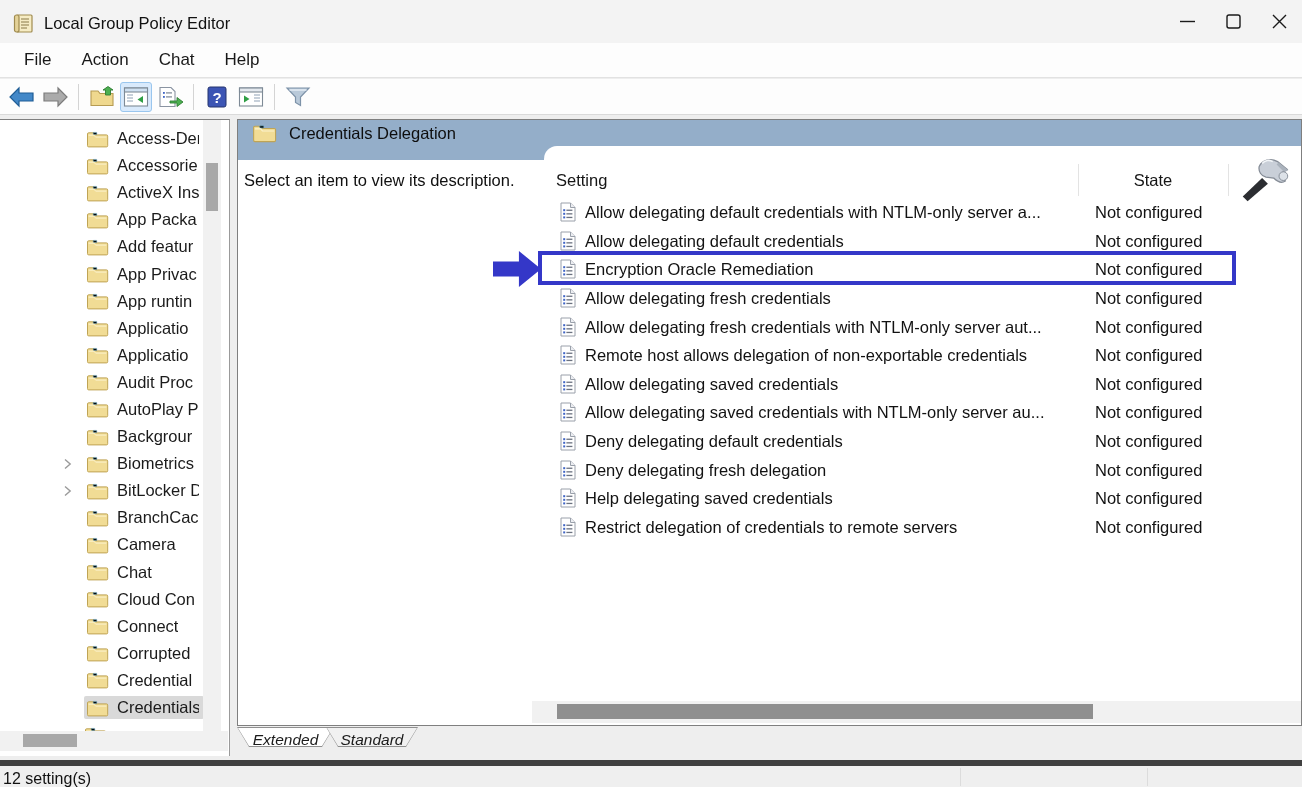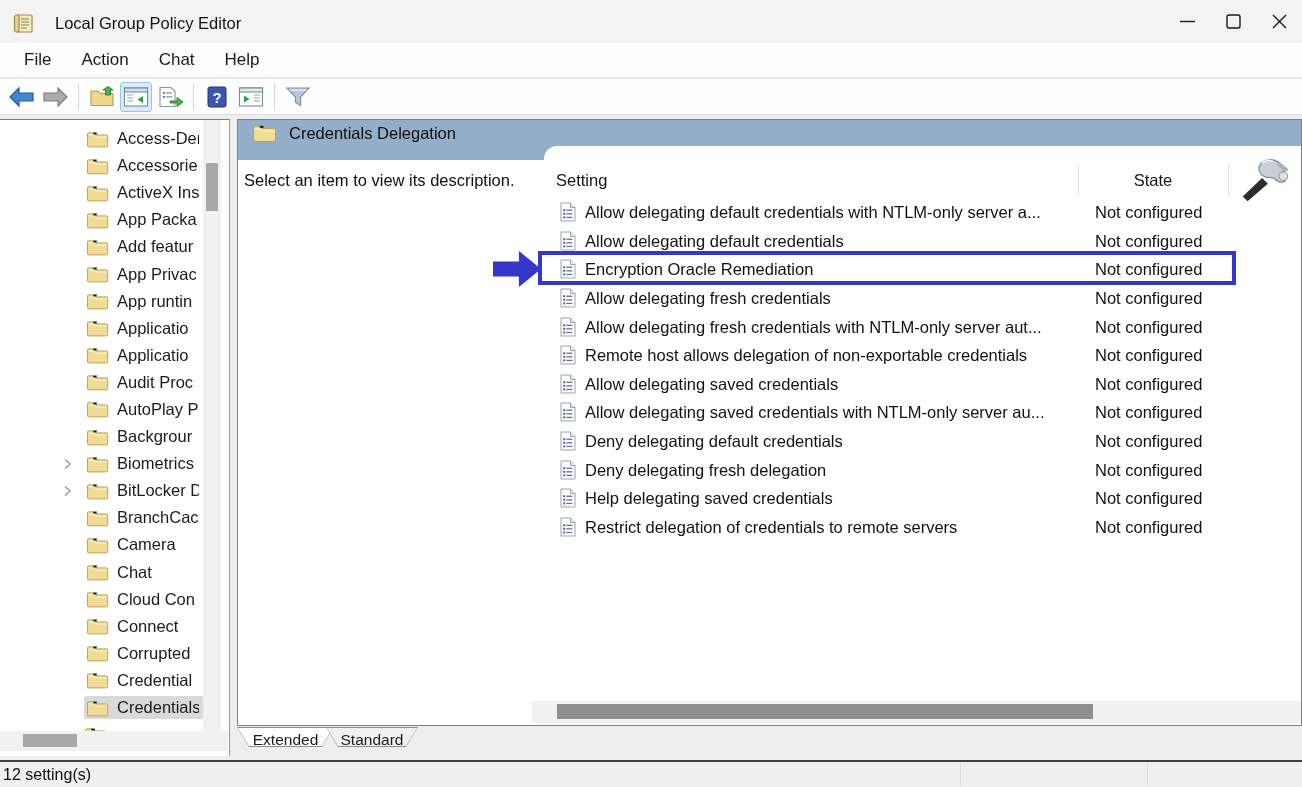--- a/index.html
+++ b/index.html
@@ -1,21 +1,21 @@
 <!DOCTYPE html>
 <html><head>
 <meta charset="utf-8">
 <style>
   html,body{margin:0;padding:0;}
   body{width:1302px;height:787px;position:relative;font-family:"Liberation Sans",sans-serif;
        background:#eeeeee;overflow:hidden;color:#1b1b1b;-webkit-font-smoothing:antialiased;}
 
   
   .titlebar{position:absolute;left:0;top:0;width:1302px;height:48px;background:#f3f3f3;
-            display:flex;align-items:center;border-bottom:1px solid #e8e8e8;box-sizing:border-box;gap:11px;}
+            display:flex;align-items:center;border-bottom:1px solid #e8e8e8;box-sizing:border-box;}
   .app-icon{margin:0 10px 0 13px;display:flex;}
   .title-text{font-size:16.5px;color:#111;}
   .win-controls{position:absolute;right:0;top:0;height:42px;display:flex;}
   .win-btn{width:46px;height:42px;display:flex;align-items:center;justify-content:center;background:transparent;border:0;padding:0;}
 
   
   .menubar{position:absolute;left:0;top:43px;width:1302px;height:35px;background:#fdfdfd;
            display:flex;align-items:center;border-bottom:1px solid #e2e2e2;box-sizing:border-box;}
   .menu-item{font-size:17px;padding:4px 14px;margin-left:2px;color:#191919;text-align:right;}
   .menu-item:first-child{margin-left:10px;}
@@ -68,30 +68,30 @@
   .anno-arrow{position:absolute;left:255px;top:129px;width:48px;height:40px;background:#3437c8;
               clip-path:polygon(0% 31%,54% 31%,54% 5%,100% 50%,54% 95%,54% 69%,0% 69%);}
 
   .hammer{position:absolute;left:998px;top:31px;}
 
   .list-hscroll{position:absolute;left:294px;right:0;top:581px;height:22px;background:#f1f1f1;}
   .list-hthumb{position:absolute;left:25px;top:3px;width:536px;height:15px;background:#8f8f8f;}
 
   
   .tabstrip{position:absolute;left:237px;top:727px;height:29px;display:flex;}
-  .tab{position:relative;height:20px;margin-right:-8px;}
+  .tab{position:relative;height:20px;margin-right:-8px;font-style:italic;}
   .tab-outer{position:absolute;inset:0;background:#8f8f8f;clip-path:polygon(0 0,100% 0,calc(100% - 12px) 100%,12px 100%);}
   .tab-inner{position:absolute;inset:1px;display:flex;align-items:flex-start;justify-content:center;
              clip-path:polygon(0 0,100% 0,calc(100% - 11px) 100%,11px 100%);font-size:15.5px;padding-top:3px;box-sizing:border-box;}
   .tab.selected .tab-inner{background:#ffffff;}
   .tab.unselected .tab-inner{background:#f1f1f1;}
 
   
   .statusbar{position:absolute;left:0;top:760px;width:1302px;height:27px;background:#efefef;
-             border-top:2px solid #404040;box-sizing:border-box;}
+             border-top:6px solid #404040;box-sizing:border-box;}
   .status-text{position:absolute;left:3px;top:4px;font-size:16px;color:#111;}
   .status-div{position:absolute;top:2px;bottom:1px;width:1px;background:#dcdcdc;}
 </style>
 </head>
 <body>
 
 <div class="titlebar">
   <span class="app-icon">
     <svg width="21" height="21" viewBox="0 0 21 21">
       <rect x="4" y="2" width="15" height="17" rx="1" fill="#f6ecc4" stroke="#a08b4f" stroke-width="1.2"></rect>

